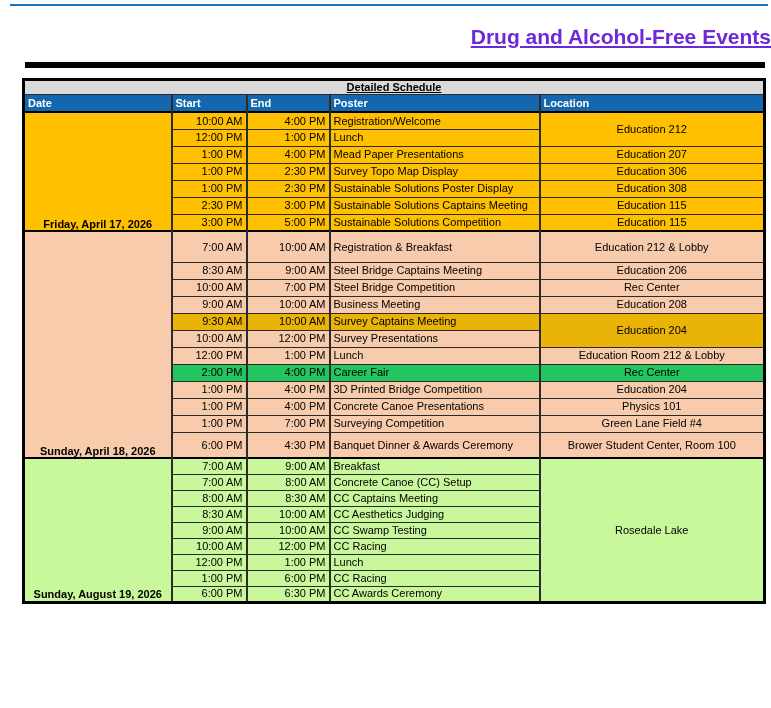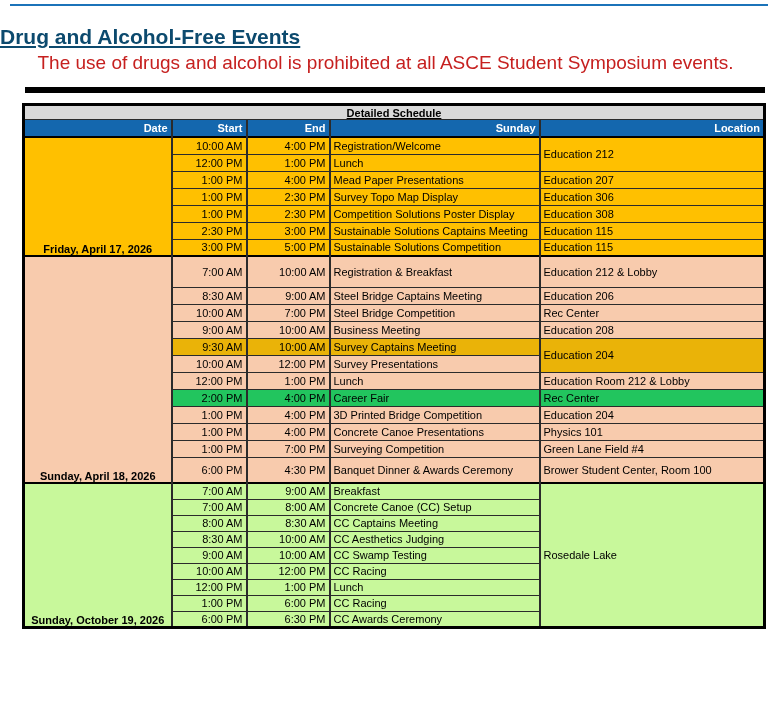--- a/index.html
+++ b/index.html
@@ -18,24 +18,24 @@
     letter-spacing: 0px;
     line-height: 1.15;
   }
   .title-rule {
     height: 2px;
     background: #1B73B9;
     margin: 4px 3px 0 10px;
   }
   .notice-heading {
     margin-top: 19px;
-    text-align: left;
+    text-align: right;
     font-size: 21px;
     font-weight: bold;
-    color: #0c4a6e;
+    color: #6d28d9;
   }
   .notice-heading span { text-decoration: underline; }
   .notice-body {
     width: 722px;
     margin: 2px auto 0;
     text-align: center;
     font-size: 19px;
     line-height: 1.22;
     color: #C6201F;
   }
@@ -67,48 +67,47 @@
     font-weight: bold;
     height: 13px;
     color: #000;
     border-bottom: 2px solid #000;
   }
   .caption-cell span { text-decoration: underline; }
   .head-cell {
     background: #1467AE;
     color: #ffffff;
     font-weight: bold;
-    text-align: right;
+    text-align: left;
     height: 16px;
     border-bottom: 2px solid #000;
   }
   .time-cell  { text-align: right; margin-left: 37px; }
   .event-cell { text-align: left; }
-  .loc-cell   { text-align: left; white-space: normal; }
+  .loc-cell   { text-align: center; white-space: normal; }
   .date-cell  {
     vertical-align: bottom;
     text-align: center;
     font-weight: bold;
     padding-bottom: 2px;
   }
   tbody.group { border-top: 2px solid #000; }
 </style>
 </head>
 <body>
 
 <div class="page">
 
 
   <div class="title-rule"></div>
 
   <div class="notice-heading">
     <span>Drug and Alcohol-Free Events</span>
   </div>
 
-  <div class="notice-body">The use of drugs and alcohol is prohibited at all ASCE Student Symposium events.</div>
 
   <div class="divider-bar"></div>
 
   <table class="sched">
     <colgroup>
       <col style="width:148px">
       <col style="width:75px">
       <col style="width:83px">
       <col style="width:210px">
       <col style="width:225px">
@@ -116,21 +115,21 @@
     <thead>
       <tr>
         <th class="caption-cell" colspan="5">
           <span>Detailed Schedule</span>
         </th>
       </tr>
       <tr>
         <th class="head-cell">Date</th>
         <th class="head-cell">Start</th>
         <th class="head-cell">End</th>
-        <th class="head-cell">Sunday</th>
+        <th class="head-cell">Poster</th>
         <th class="head-cell">Location</th>
       </tr>
     </thead>
   <tbody class="group">
         <tr style="height: 17px; background-color: rgb(255, 192, 0);">
           <td class="date-cell" rowspan="7">Friday, April 17, 2026</td>
           <td class="time-cell">10:00 AM</td>
           <td class="time-cell">4:00 PM</td>
           <td class="event-cell">Registration/Welcome</td>
           <td class="loc-cell" rowspan="2">Education 212</td>
@@ -148,21 +147,21 @@
         </tr>
         <tr style="height: 17px; background-color: rgb(255, 192, 0);">
           <td class="time-cell">1:00 PM</td>
           <td class="time-cell">2:30 PM</td>
           <td class="event-cell">Survey Topo Map Display</td>
           <td class="loc-cell">Education 306</td>
         </tr>
         <tr style="height: 17px; background-color: rgb(255, 192, 0);">
           <td class="time-cell">1:00 PM</td>
           <td class="time-cell">2:30 PM</td>
-          <td class="event-cell">Competition Solutions Poster Display</td>
+          <td class="event-cell">Sustainable Solutions Poster Display</td>
           <td class="loc-cell">Education 308</td>
         </tr>
         <tr style="height: 17px; background-color: rgb(255, 192, 0);">
           <td class="time-cell">2:30 PM</td>
           <td class="time-cell">3:00 PM</td>
           <td class="event-cell">Sustainable Solutions Captains Meeting</td>
           <td class="loc-cell">Education 115</td>
         </tr>
         <tr style="height: 17px; background-color: rgb(255, 192, 0);">
           <td class="time-cell">3:00 PM</td>
@@ -240,21 +239,21 @@
         </tr>
         <tr style="height: 26px; background-color: rgb(248, 203, 173);">
           <td class="time-cell">6:00 PM</td>
           <td class="time-cell">4:30 PM</td>
           <td class="event-cell">Banquet Dinner &amp; Awards Ceremony</td>
           <td class="loc-cell">Brower Student Center, Room 100</td>
         </tr>
       </tbody>
       <tbody class="group">
         <tr style="height: 16px; background-color: rgb(200, 248, 155);">
-          <td class="date-cell" rowspan="9">Sunday, October 19, 2026</td>
+          <td class="date-cell" rowspan="9">Sunday, August 19, 2026</td>
           <td class="time-cell">7:00 AM</td>
           <td class="time-cell">9:00 AM</td>
           <td class="event-cell">Breakfast</td>
           <td class="loc-cell" rowspan="9">Rosedale Lake</td>
         </tr>
         <tr style="height: 16px; background-color: rgb(200, 248, 155);">
           <td class="time-cell">7:00 AM</td>
           <td class="time-cell">8:00 AM</td>
           <td class="event-cell">Concrete Canoe (CC) Setup</td>
         </tr>

